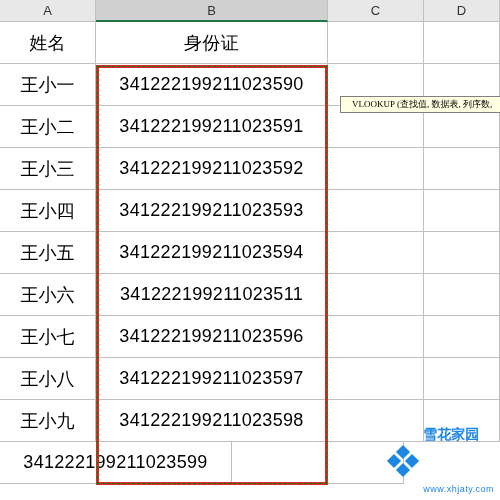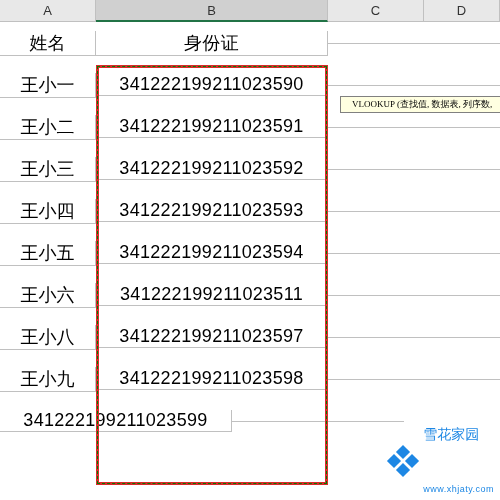--- a/index.html
+++ b/index.html
@@ -27,21 +27,21 @@
     }
     .ch.sel {
       background: #d0d0d0;
       border-bottom: 2px solid #217346;
     }
     .chA { width: 96px; }
     .chB { width: 232px; }
     .chC { width: 96px; }
     .chD { width: 76px; }
     .grid { position: relative; }
-    .row { display: flex; height: 42px; align-items: center; }
+    .row { display: flex; height: 42px; }
     .cell {
       border-right: 1px solid #c0c0c0;
       border-bottom: 1px solid #c0c0c0;
       padding: 0 6px;
       display: flex;
       align-items: center;
       justify-content: center;
       font-size: 18px;
       color: #000;
       background: #fff;
@@ -98,21 +98,21 @@
     .wm-icon span {
       position: absolute; width: 10px; height: 10px;
       background: #1d87e4;
       transform: rotate(45deg);
     }
     .wm-icon .d1 { left: 9px; top: 0; }
     .wm-icon .d2 { left: 0; top: 9px; }
     .wm-icon .d3 { left: 18px; top: 9px; }
     .wm-icon .d4 { left: 9px; top: 18px; }
     .wm-text { display: flex; flex-direction: column; line-height: 1; }
-    .wm-cn { font-size: 14px; color: #1d87e4; font-weight: normal; }
+    .wm-cn { font-size: 14px; color: #1d87e4; font-weight: bold; }
     .wm-url { font-size: 9px; color: #1d87e4; letter-spacing: 0.5px; margin-top: 44px; }
   </style>
 </head>
 <body>
 
 <div class="col-headers">
   <div class="ch chA">A</div>
   <div class="ch chB sel">B</div>
   <div class="ch chC">C</div>
   <div class="ch chD">D</div>
@@ -156,20 +156,26 @@
     <div class="cell cC"></div>
     <div class="cell cD"></div>
   </div>
   <div class="row">
     <div class="cell cA">王小六</div>
     <div class="cell cB">341222199211023511</div>
     <div class="cell cC"></div>
     <div class="cell cD"></div>
   </div>
   <div class="row">
+    <div class="cell cA">王小七</div>
+    <div class="cell cB">341222199211023596</div>
+    <div class="cell cC"></div>
+    <div class="cell cD"></div>
+  </div>
+  <div class="row">
     <div class="cell cA">王小八</div>
     <div class="cell cB">341222199211023597</div>
     <div class="cell cC"></div>
     <div class="cell cD"></div>
   </div>
   <div class="row">
     <div class="cell cA">王小九</div>
     <div class="cell cB">341222199211023598</div>
     <div class="cell cC"></div>
     <div class="cell cD"></div>

